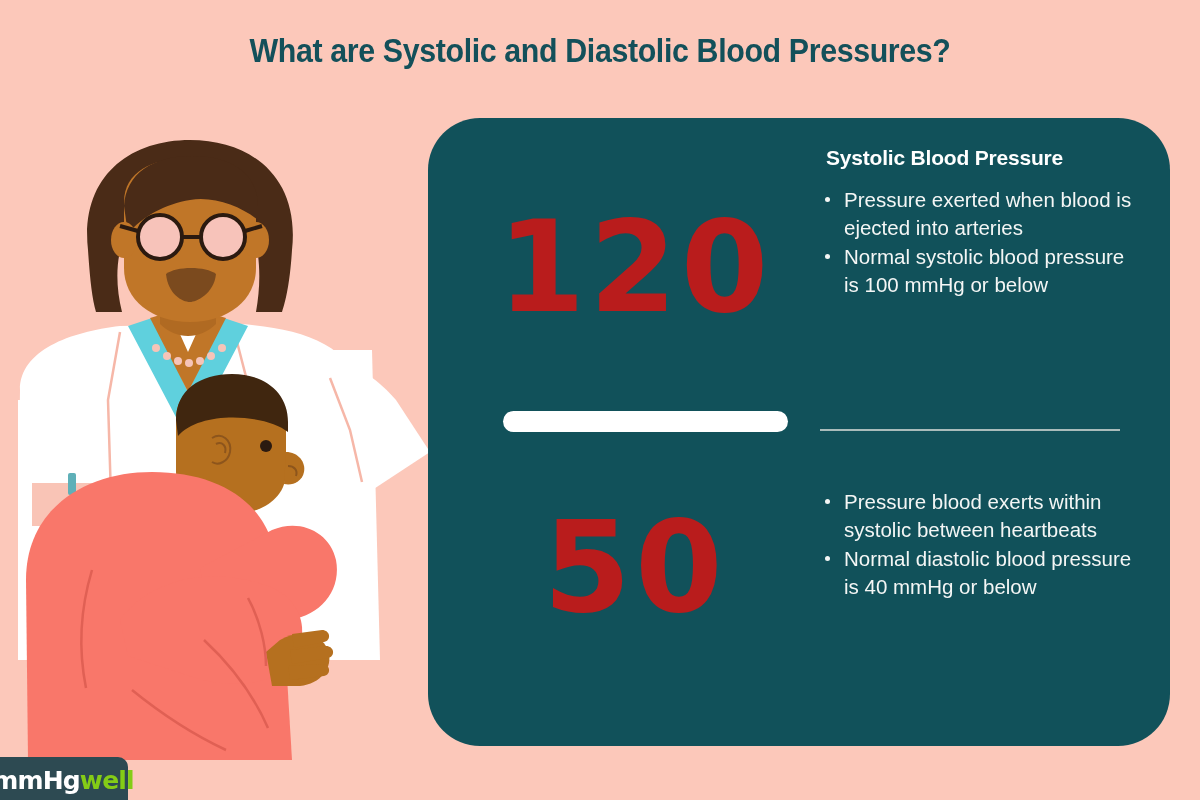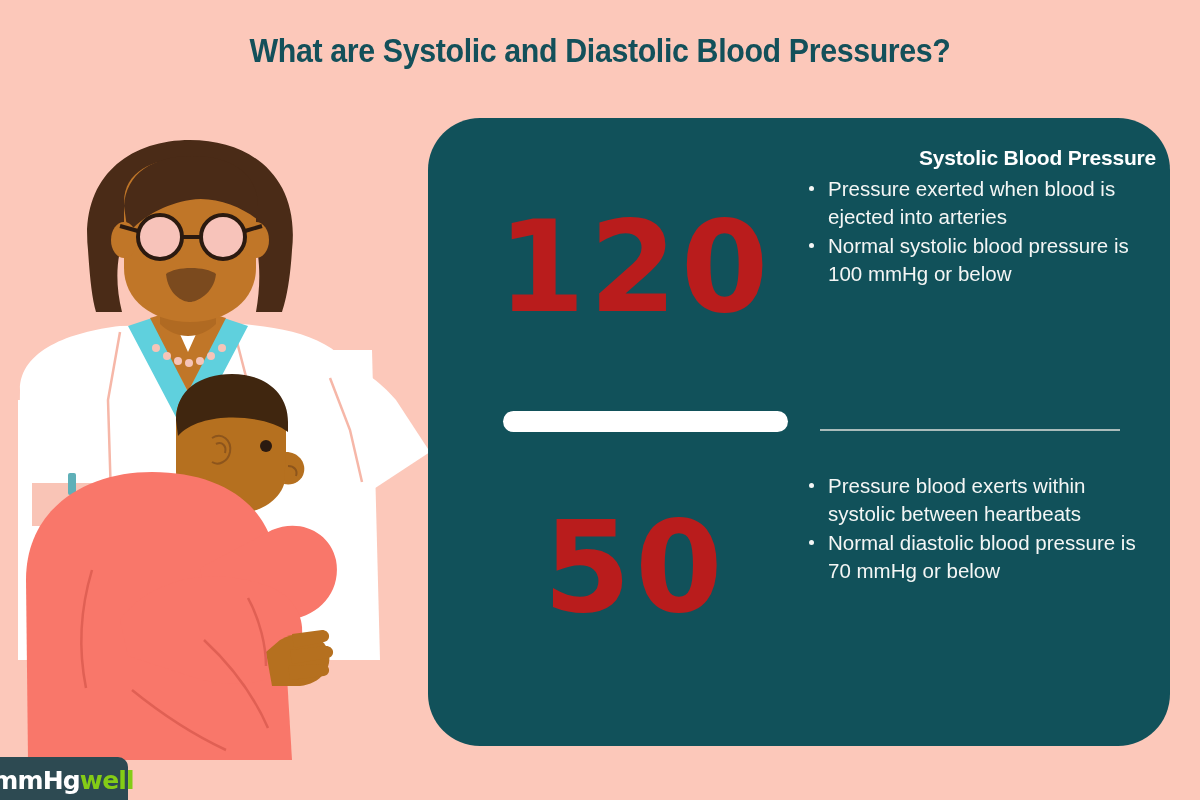--- a/index.html
+++ b/index.html
@@ -94,25 +94,24 @@
     top: 146px;
     width: 350px;
   }
   .block-heading {
     color: #ffffff;
     font-size: 21px;
     font-weight: bold;
     letter-spacing: -0.2px;
     margin: 0 0 5px 20px;
     white-space: nowrap;
-    text-align: right;
   }
   ul.bullets {
     list-style: none;
-    margin: 0;
+    margin: 16px;
     padding: 0;
   }
   ul.bullets li {
     position: relative;
     color: #f4f6f5;
     font-size: 20.5px;
     line-height: 1.36;
     padding-left: 22px;
     margin-bottom: 1px;
   }
@@ -329,21 +328,21 @@
       <li><span class="dot"></span><span>Pressure exerted when blood is ejected into arteries</span></li>
       <li><span class="dot"></span><span>Normal systolic blood pressure is 100 mmHg or below</span></li>
     </ul>
   </div>
 
   <div class="divider-line"></div>
 
   <div class="textcol-diastolic">
     <ul class="bullets">
       <li><span class="dot"></span><span>Pressure blood exerts within systolic between heartbeats</span></li>
-      <li><span class="dot"></span><span>Normal diastolic blood pressure is 70 mmHg or below</span></li>
+      <li><span class="dot"></span><span>Normal diastolic blood pressure is 40 mmHg or below</span></li>
     </ul>
   </div>
 
   <div class="logo">
     <div class="logo-text"><span class="logo-very">mmHg</span><span class="logo-well">well</span></div>
   </div>
 
 </div>
 
 </body></html>

